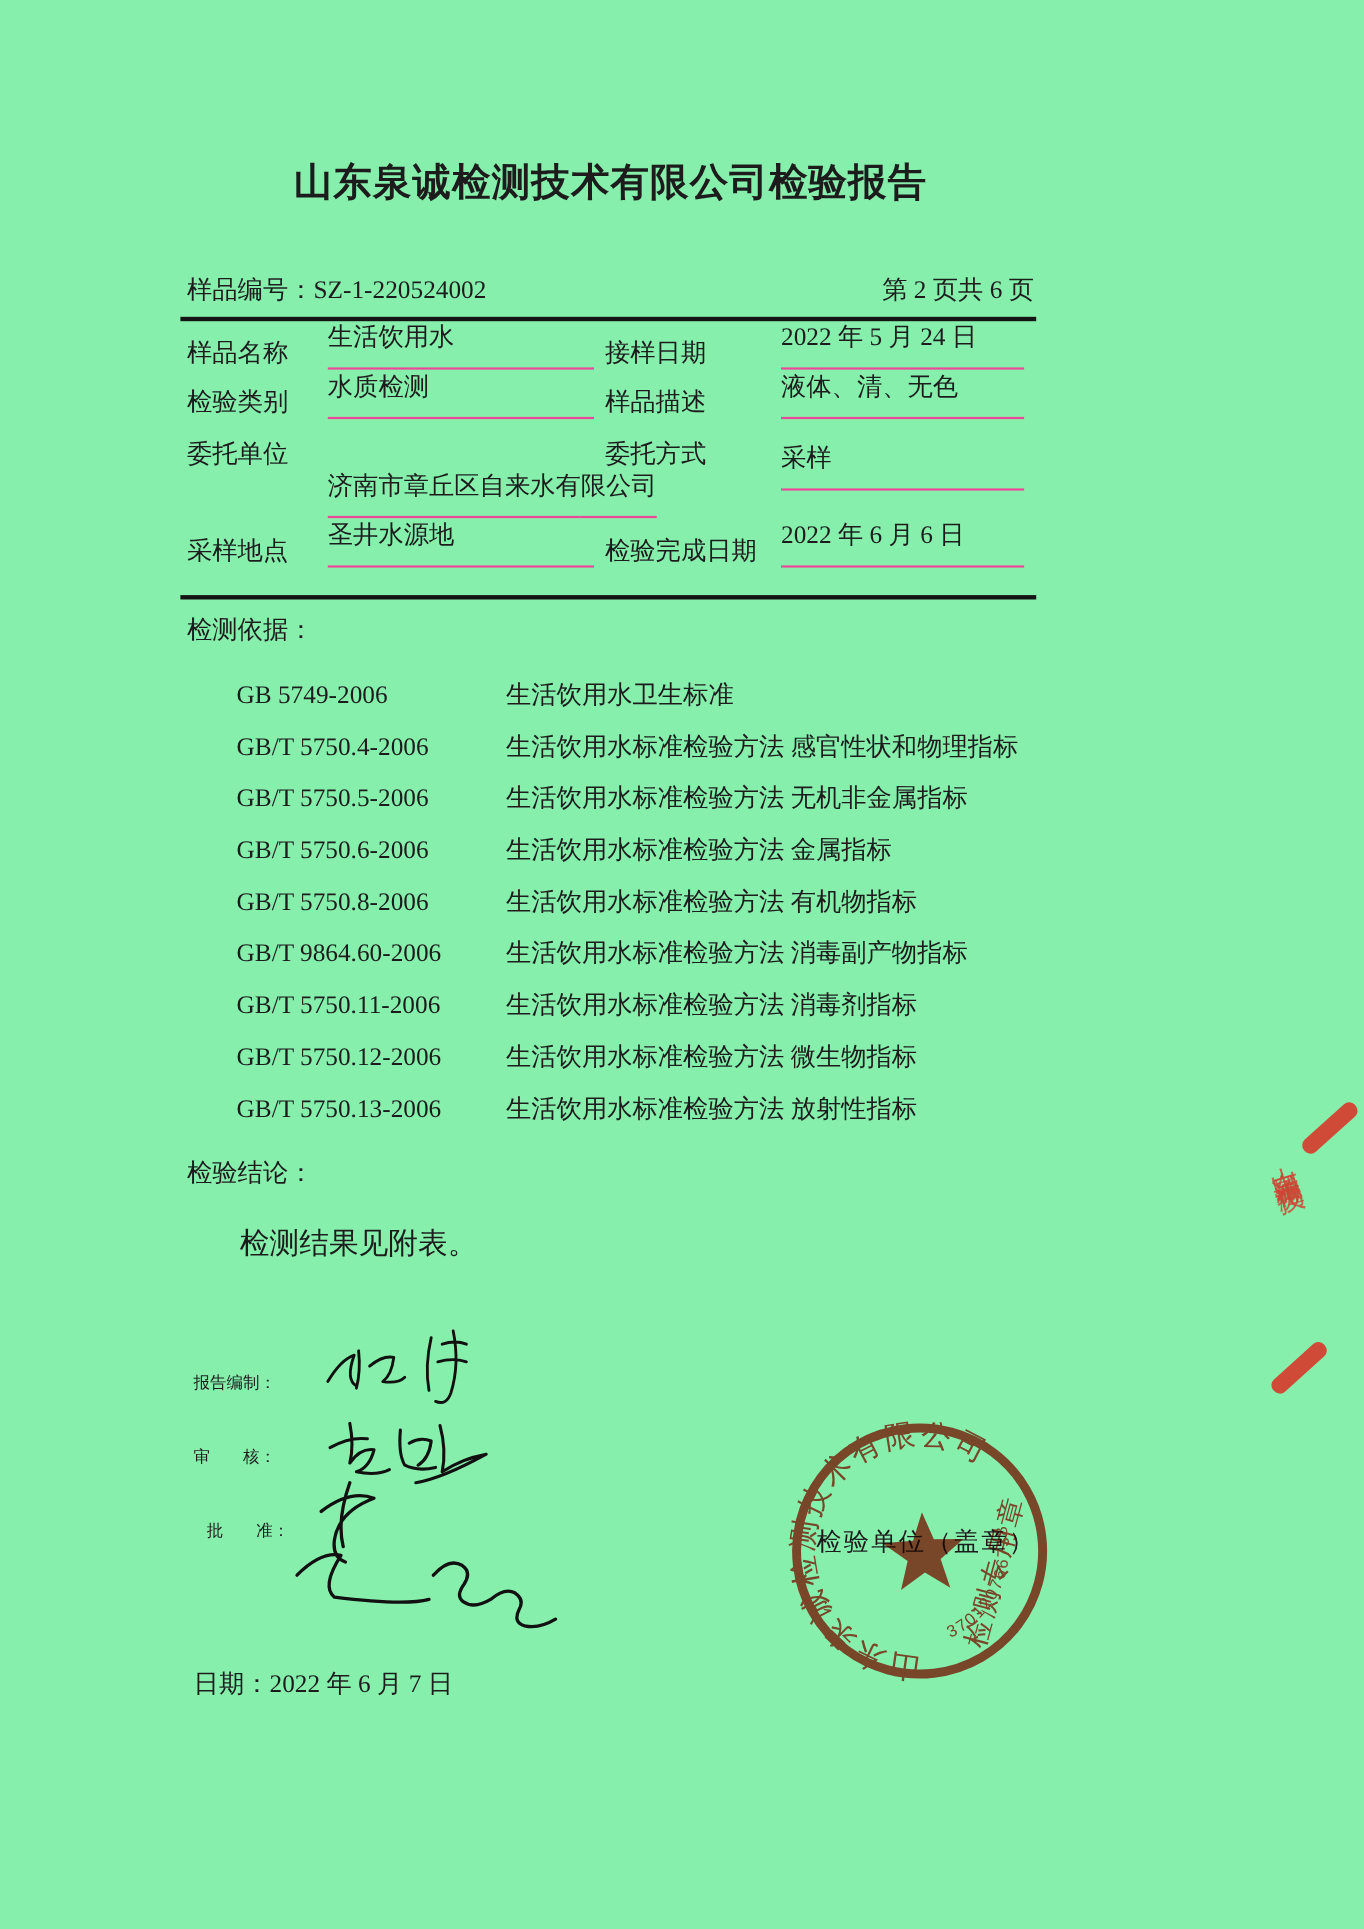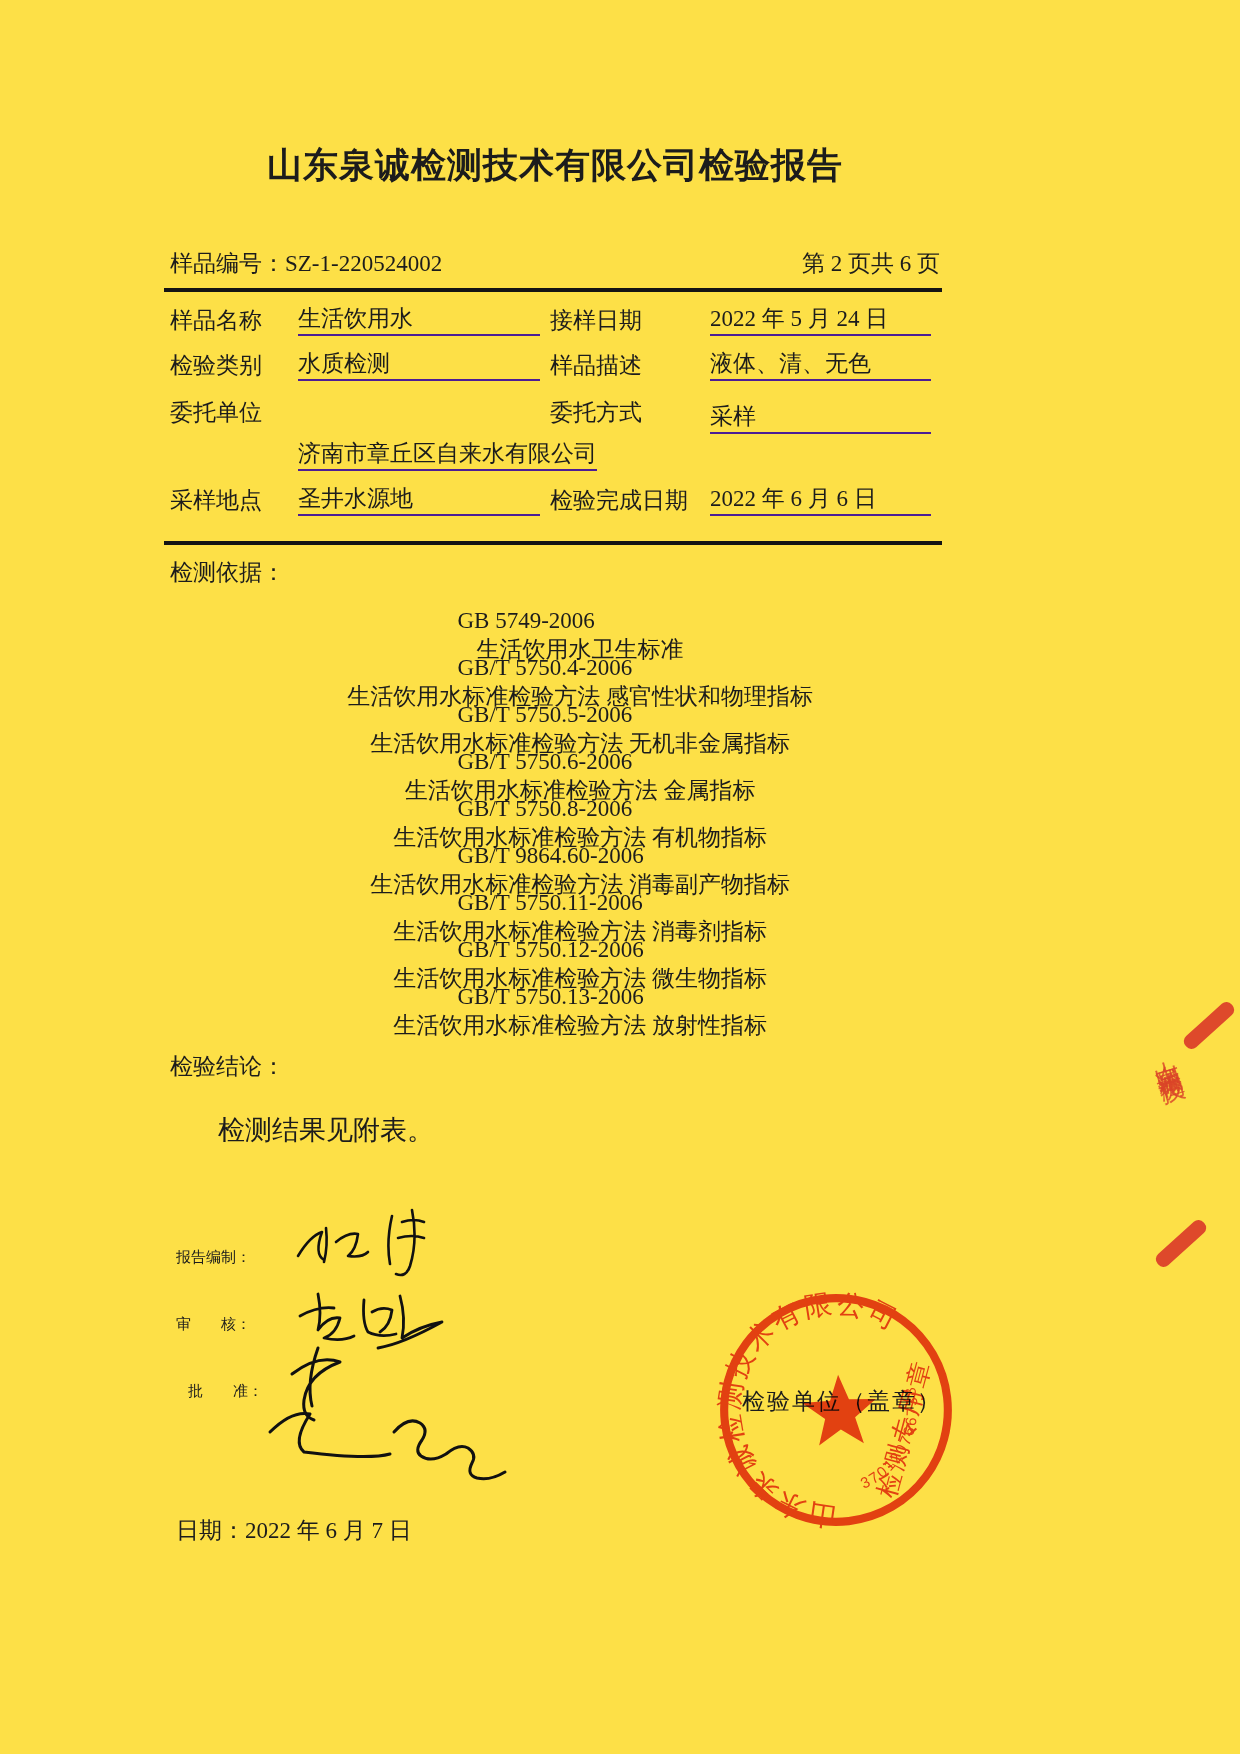--- a/index.html
+++ b/index.html
@@ -1,18 +1,18 @@
 <!DOCTYPE html>
 <html><head>
 <meta charset="utf-8">
 <style>
   html,body{margin:0;padding:0;background:#9a9a9a;}
   .page{
     position:relative;width:1240px;height:1754px;margin:0 auto;
-    background:#fde047;overflow:hidden;
+    background:#86efac;overflow:hidden;
     font-family:"Liberation Serif","DejaVu Serif",serif;
     color:#1c1c1c;
   }
   .title{
     position:absolute;top:142px;left:170px;width:770px;
     text-align:center;font-size:35px;font-weight:700;
     font-family:"Liberation Sans","DejaVu Sans",sans-serif;
     letter-spacing:1px;white-space:nowrap;
   }
   .header-line{
@@ -25,26 +25,26 @@
   .rule1{top:288px;}
   .rule2{top:541px;}
   .info-table{
     position:absolute;top:296px;left:170px;width:770px;
     display:grid;grid-template-columns:128px 252px 160px 230px;
     font-size:23px;
   }
   .cell{height:45px;display:flex;align-items:flex-end;padding-bottom:5px;box-sizing:border-box;}
   .cell.tall{height:90px;}
   .cell.top{align-items:flex-start;padding-top:11px;}
-  .ulval{display:inline-block;width:96%;border-bottom:2px solid #4c1d95;padding-bottom:0;white-space:nowrap;}
+  .ulval{display:inline-block;width:96%;border-bottom:2px solid #ec4899;padding-bottom:12px;white-space:nowrap;}
   .twoline{display:flex;justify-content:space-between;width:100%;}
   .twoline .ulval{margin-top:8px;height:33px;display:flex;align-items:flex-end;}
   .basis-heading{position:absolute;top:557px;left:170px;font-size:23px;}
   .basis-list{position:absolute;top:608px;left:215px;width:730px;font-size:23px;}
-  .basis-row{display:flex;height:47px;align-items:center;flex-direction:column;}
+  .basis-row{display:flex;height:47px;align-items:center;}
   .basis-code{width:245px;flex:none;}
   .basis-name{flex:1;white-space:nowrap;}
   .conclusion-heading{position:absolute;top:1051px;left:170px;font-size:23px;}
   .conclusion-text{position:absolute;top:1112px;left:218px;font-size:27px;}
   .sig-label{position:absolute;font-size:15px;white-space:pre;}
   .sig-svg{position:absolute;}
   .sig-svg path{stroke:#111;fill:none;stroke-linecap:round;stroke-linejoin:round;}
   .unit-seal-label{position:absolute;top:1386px;left:742px;font-size:23px;letter-spacing:2px;}
   .date-line{position:absolute;top:1515px;left:176px;font-size:23px;}
   .stamp{

